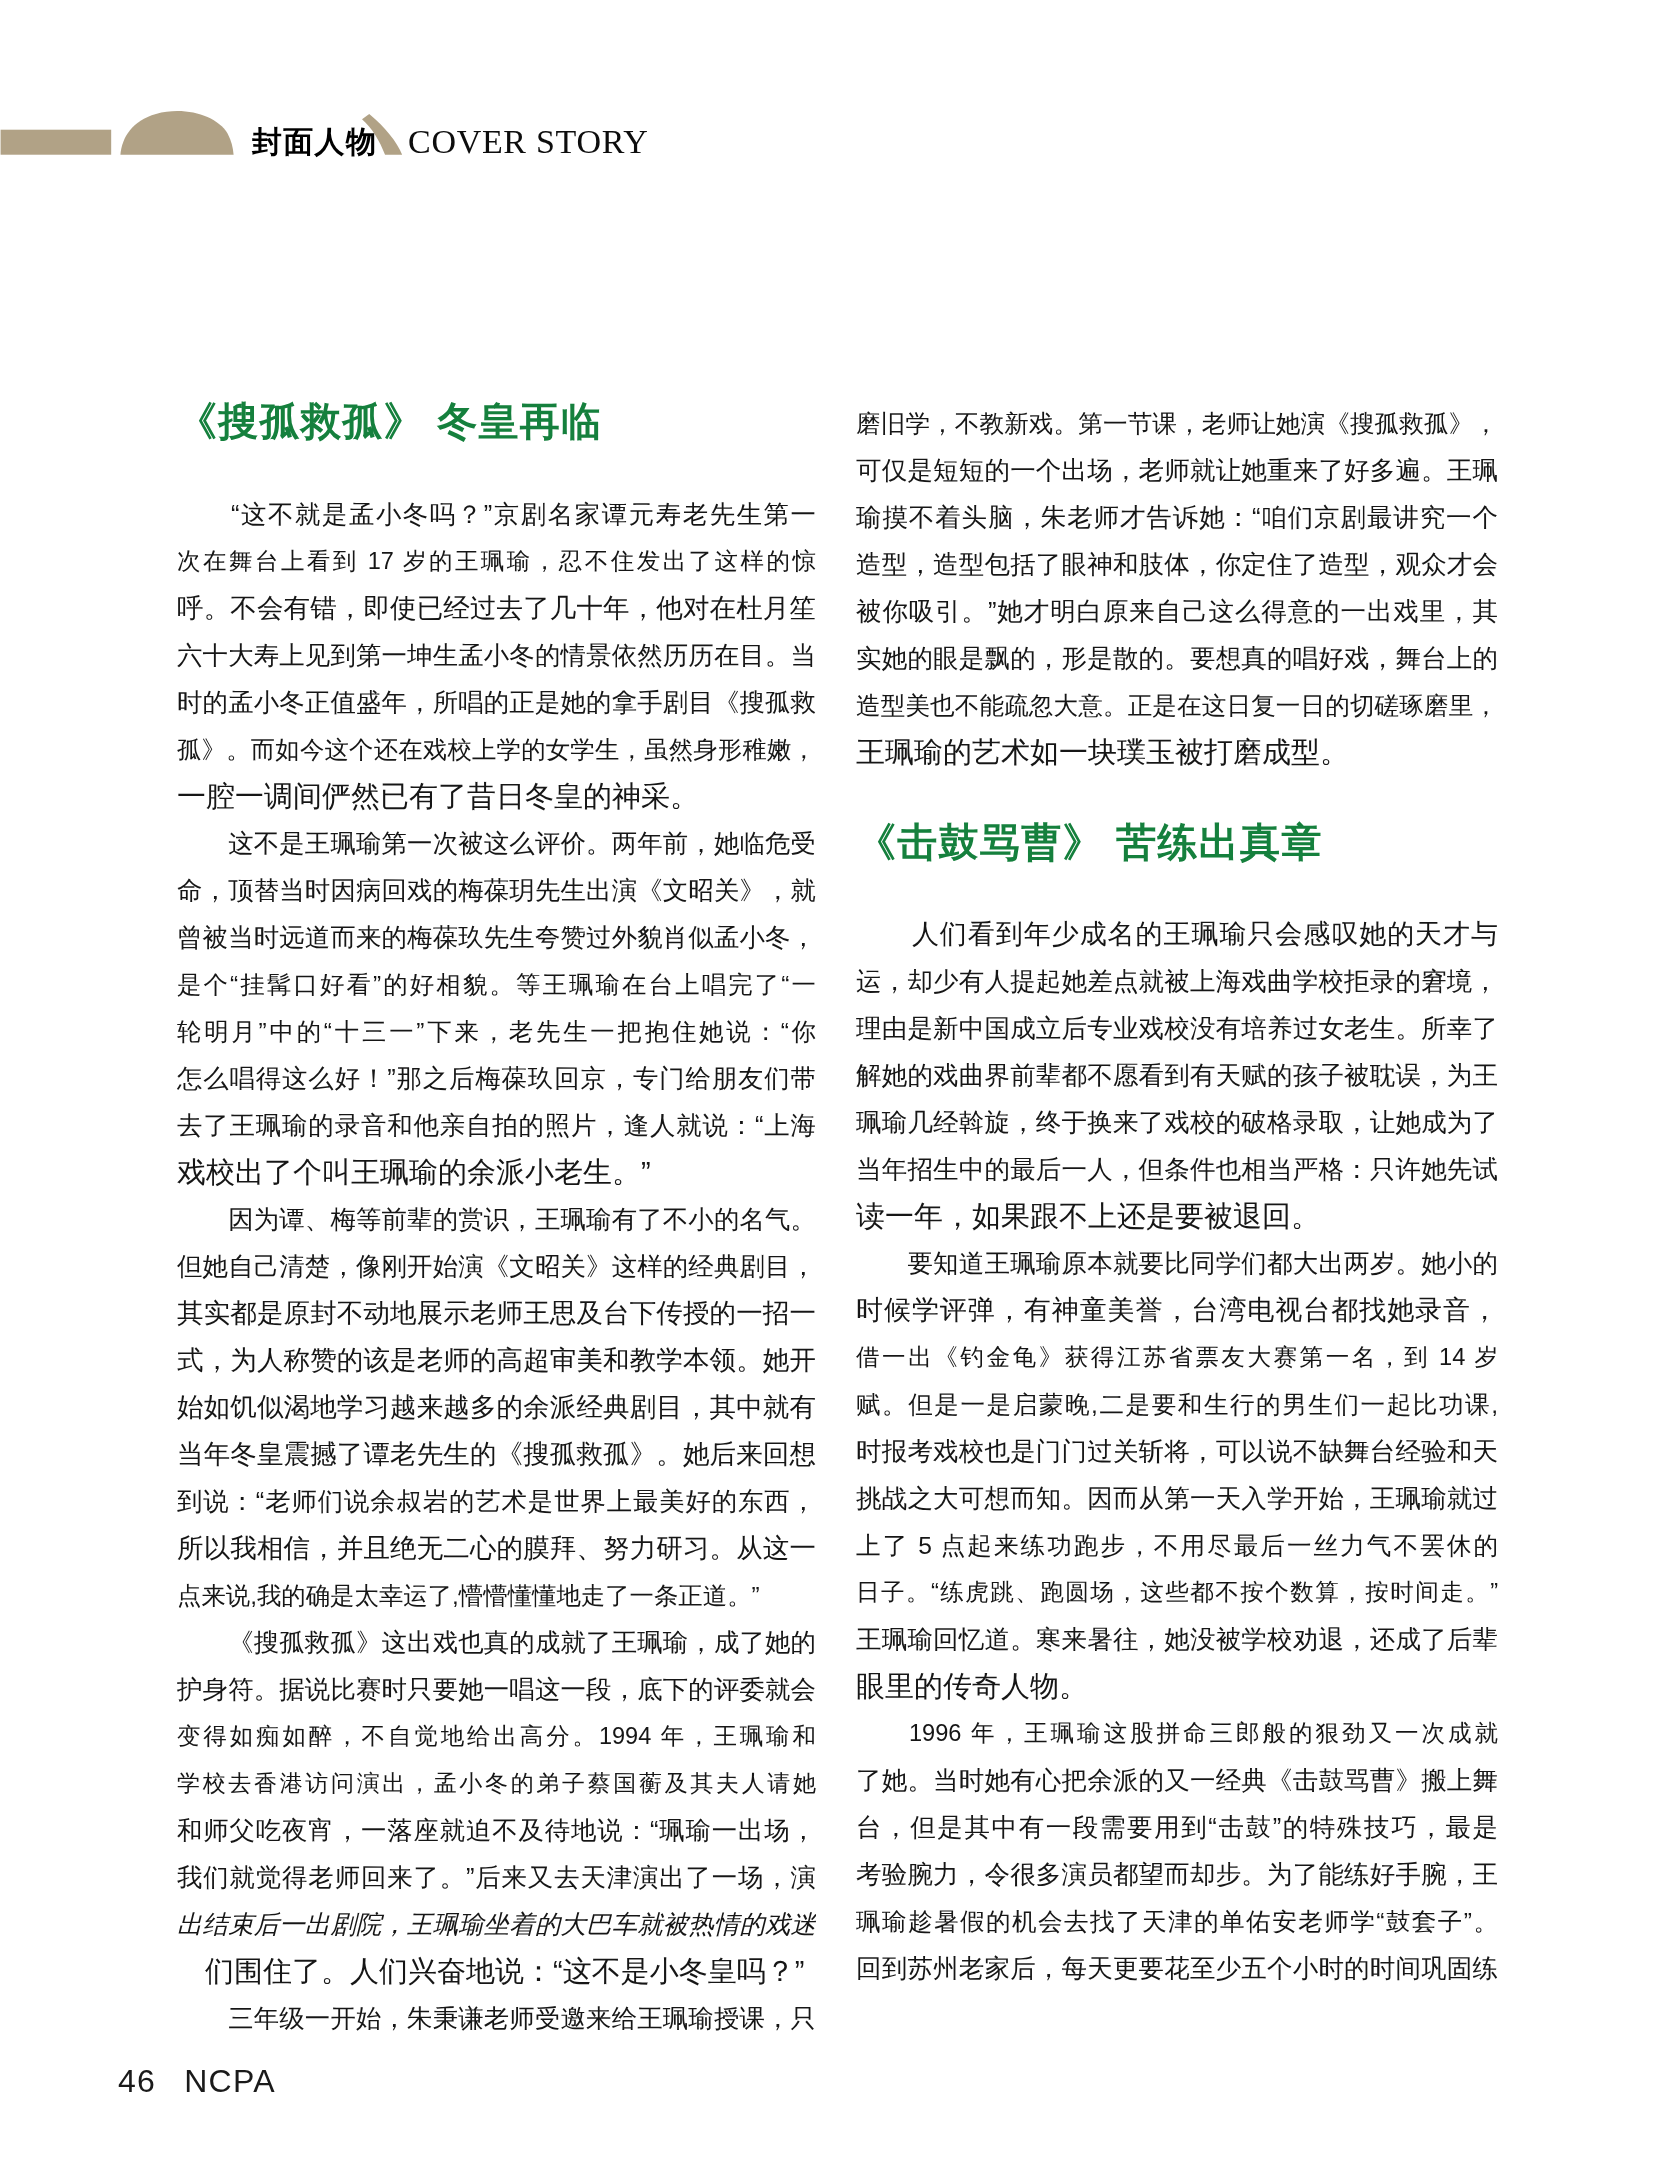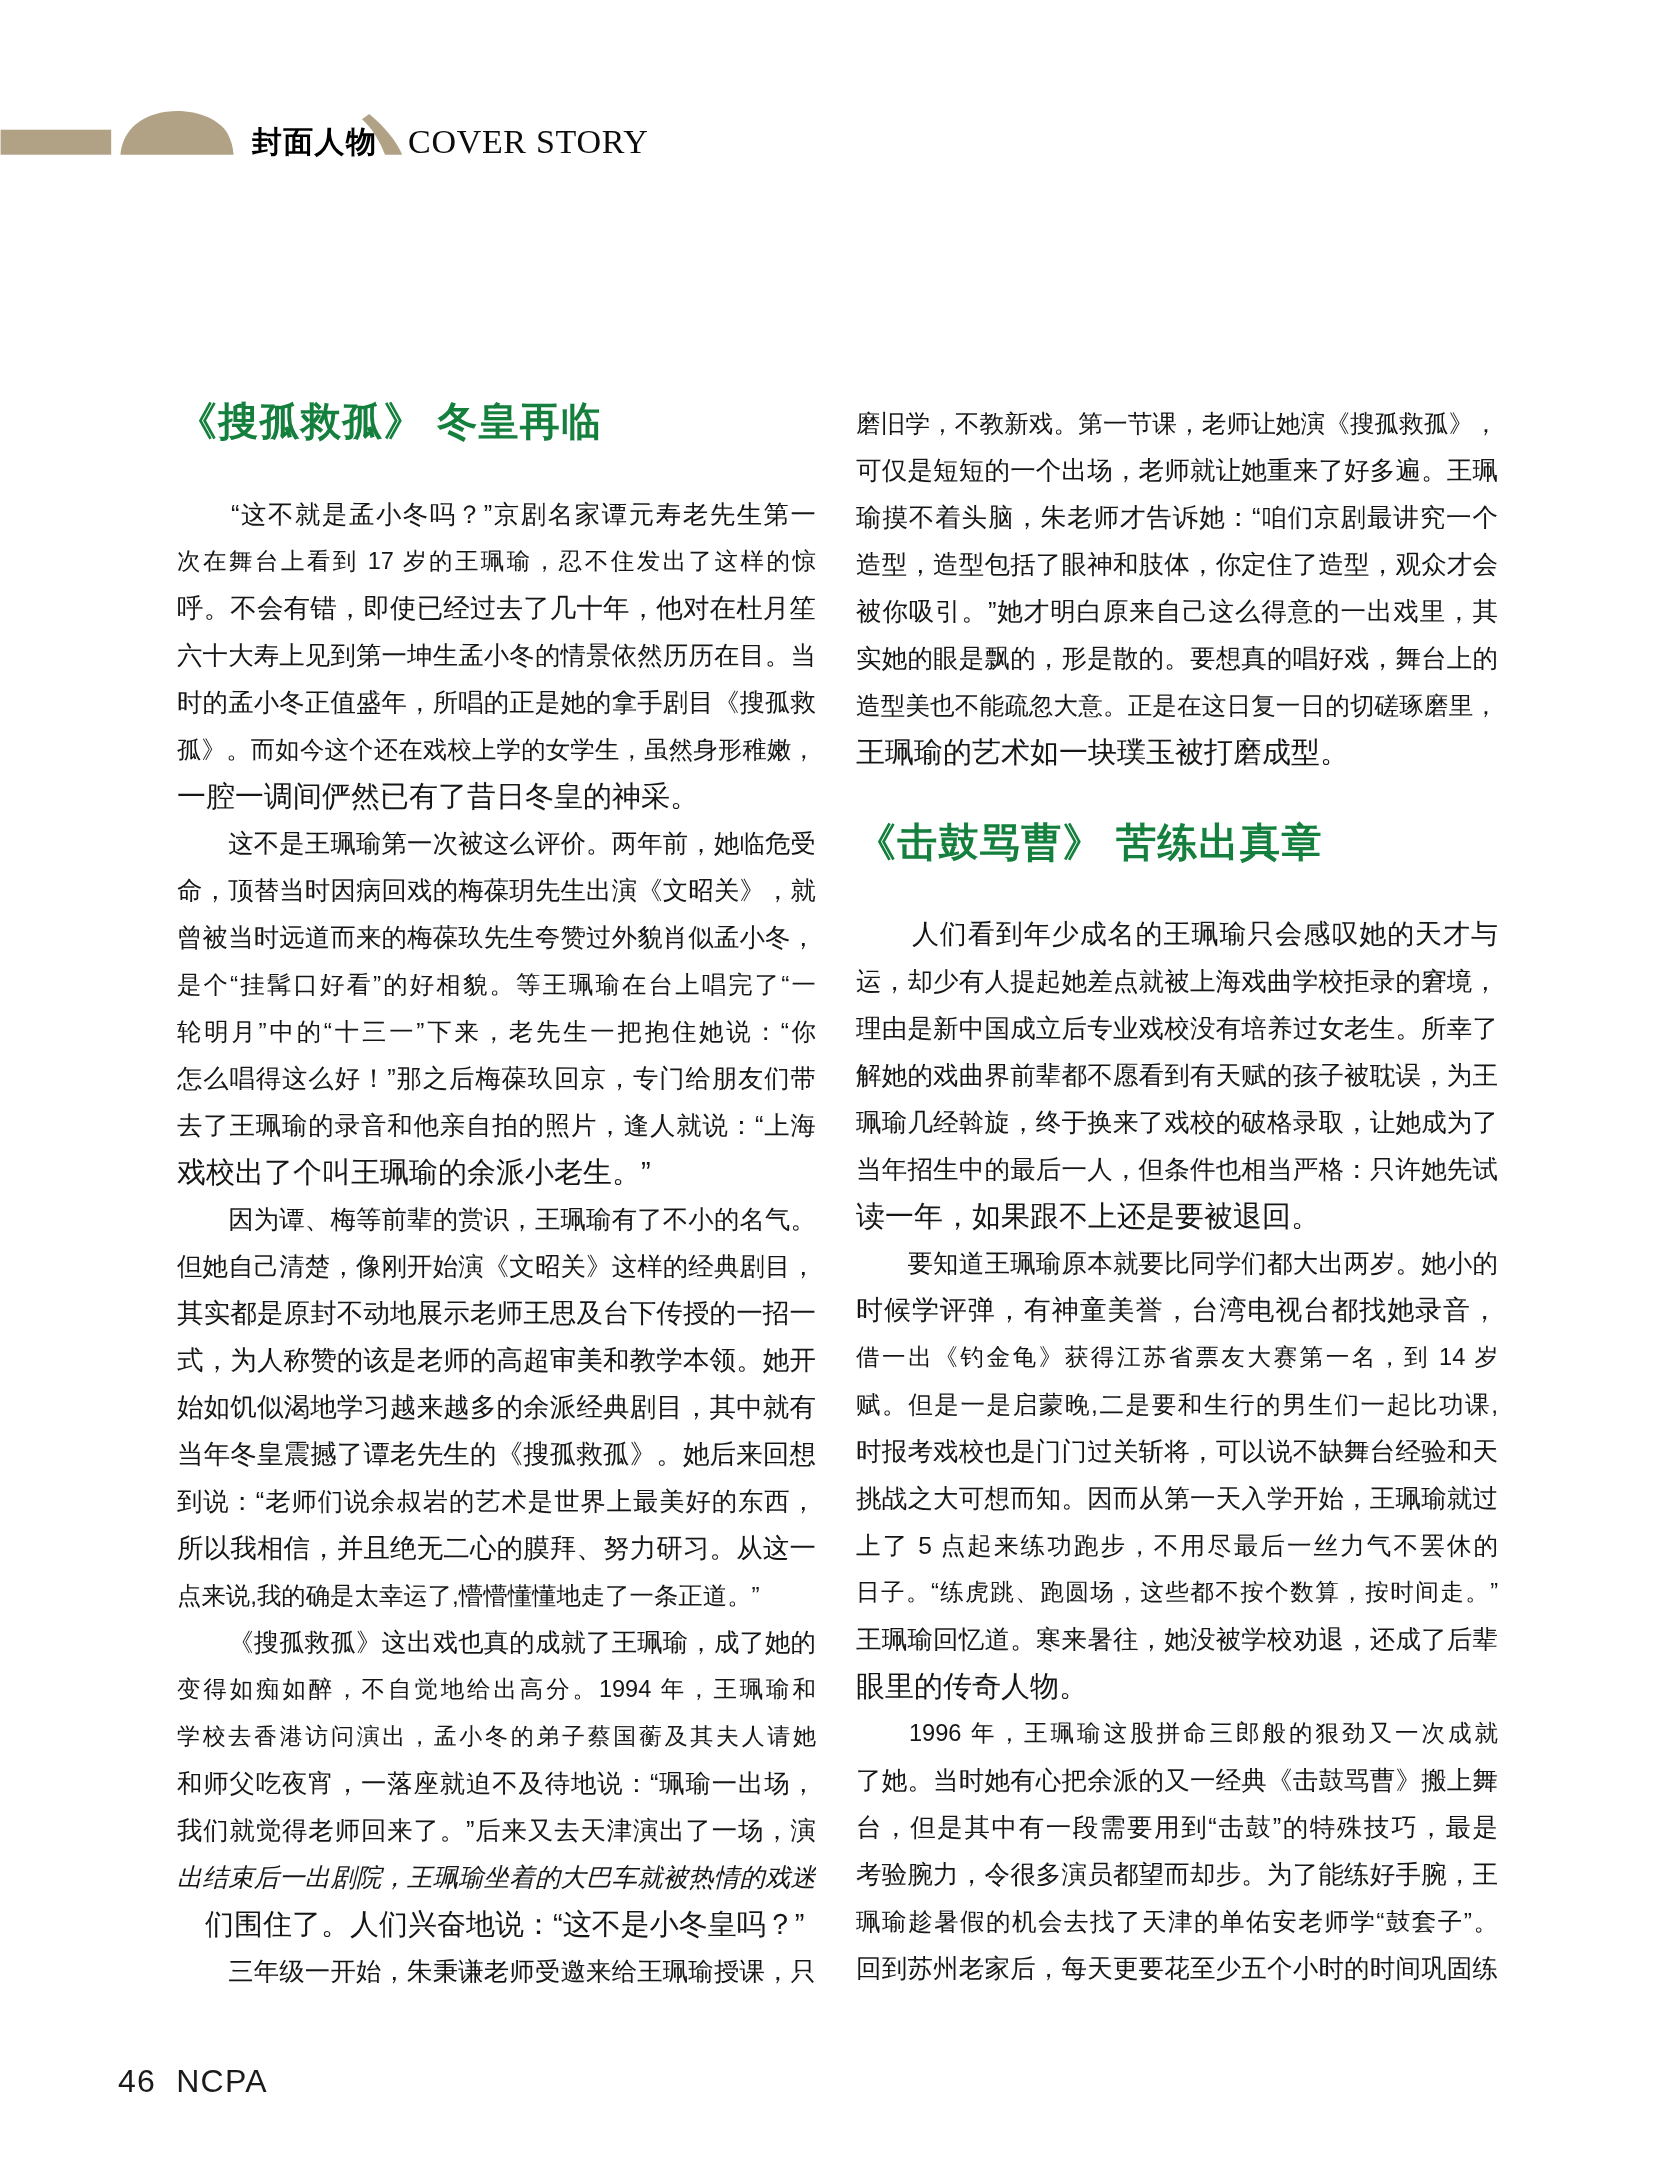--- a/index.html
+++ b/index.html
@@ -34,21 +34,21 @@
   .line{
     height:47px;line-height:47px;font-size:29px;color:#161616;
     text-align:justify;text-align-last:justify;overflow:hidden;
     word-break:break-all;
   }
   .line.para-end{text-align-last:left;}
   
   .footer{
     position:absolute;left:118px;top:2065px;height:33px;line-height:33px;
     font-size:32px;font-weight:500;color:#1a1a1a;letter-spacing:1.3px;
-    display:flex;gap:20px;
+    display:flex;gap:28px;
   }
 </style>
 </head>
 <body>
 
 <div class="page">
 
   <div>
     <svg class="hdr-svg" viewBox="0 0 700 120" aria-hidden="true">
       <rect class="accent" x="0" y="36" width="168" height="38"></rect>
@@ -86,20 +86,21 @@
         <div class="line" style="font-size: 26.5px;">其实都是原封不动地展示老师王思及台下传授的一招一</div>
         <div class="line" style="font-size: 26.5px;">式，为人称赞的该是老师的高超审美和教学本领。她开</div>
         <div class="line" style="font-size: 26.5px;">始如饥似渴地学习越来越多的余派经典剧目，其中就有</div>
         <div class="line" style="font-size: 26.5px;">当年冬皇震撼了谭老先生的《搜孤救孤》。她后来回想</div>
         <div class="line" style="font-size: 25.4px;">到说：“老师们说余叔岩的艺术是世界上最美好的东西，</div>
         <div class="line" style="font-size: 26.5px;">所以我相信，并且绝无二心的膜拜、努力研习。从这一</div>
         <div class="line para-end" style="font-size: 24.4px;">点来说,我的确是太幸运了,懵懵懂懂地走了一条正道。”</div>
       </div>
       <div class="para">
         <div class="line" style="font-size: 25.4px;">　　《搜孤救孤》这出戏也真的成就了王珮瑜，成了她的</div>
+        <div class="line" style="font-size: 25.4px;">护身符。据说比赛时只要她一唱这一段，底下的评委就会</div>
         <div class="line" style="font-size: 23.5px;">变得如痴如醉，不自觉地给出高分。1994 年，王珮瑜和</div>
         <div class="line" style="font-size: 23px;">学校去香港访问演出，孟小冬的弟子蔡国蘅及其夫人请她</div>
         <div class="line" style="font-size: 25.4px;">和师父吃夜宵，一落座就迫不及待地说：“珮瑜一出场，</div>
         <div class="line" style="font-size: 25.4px;">我们就觉得老师回来了。”后来又去天津演出了一场，演</div>
         <div class="line" style="font-size: 25.4px; font-style: italic;">出结束后一出剧院，王珮瑜坐着的大巴车就被热情的戏迷</div>
         <div class="line para-end" style="font-size: 29px; margin-left: 28px;">们围住了。人们兴奋地说：“这不是小冬皇吗？”</div>
       </div>
       <div class="para">
         <div class="line" style="font-size: 25.4px;">　　三年级一开始，朱秉谦老师受邀来给王珮瑜授课，只</div>
       </div>

